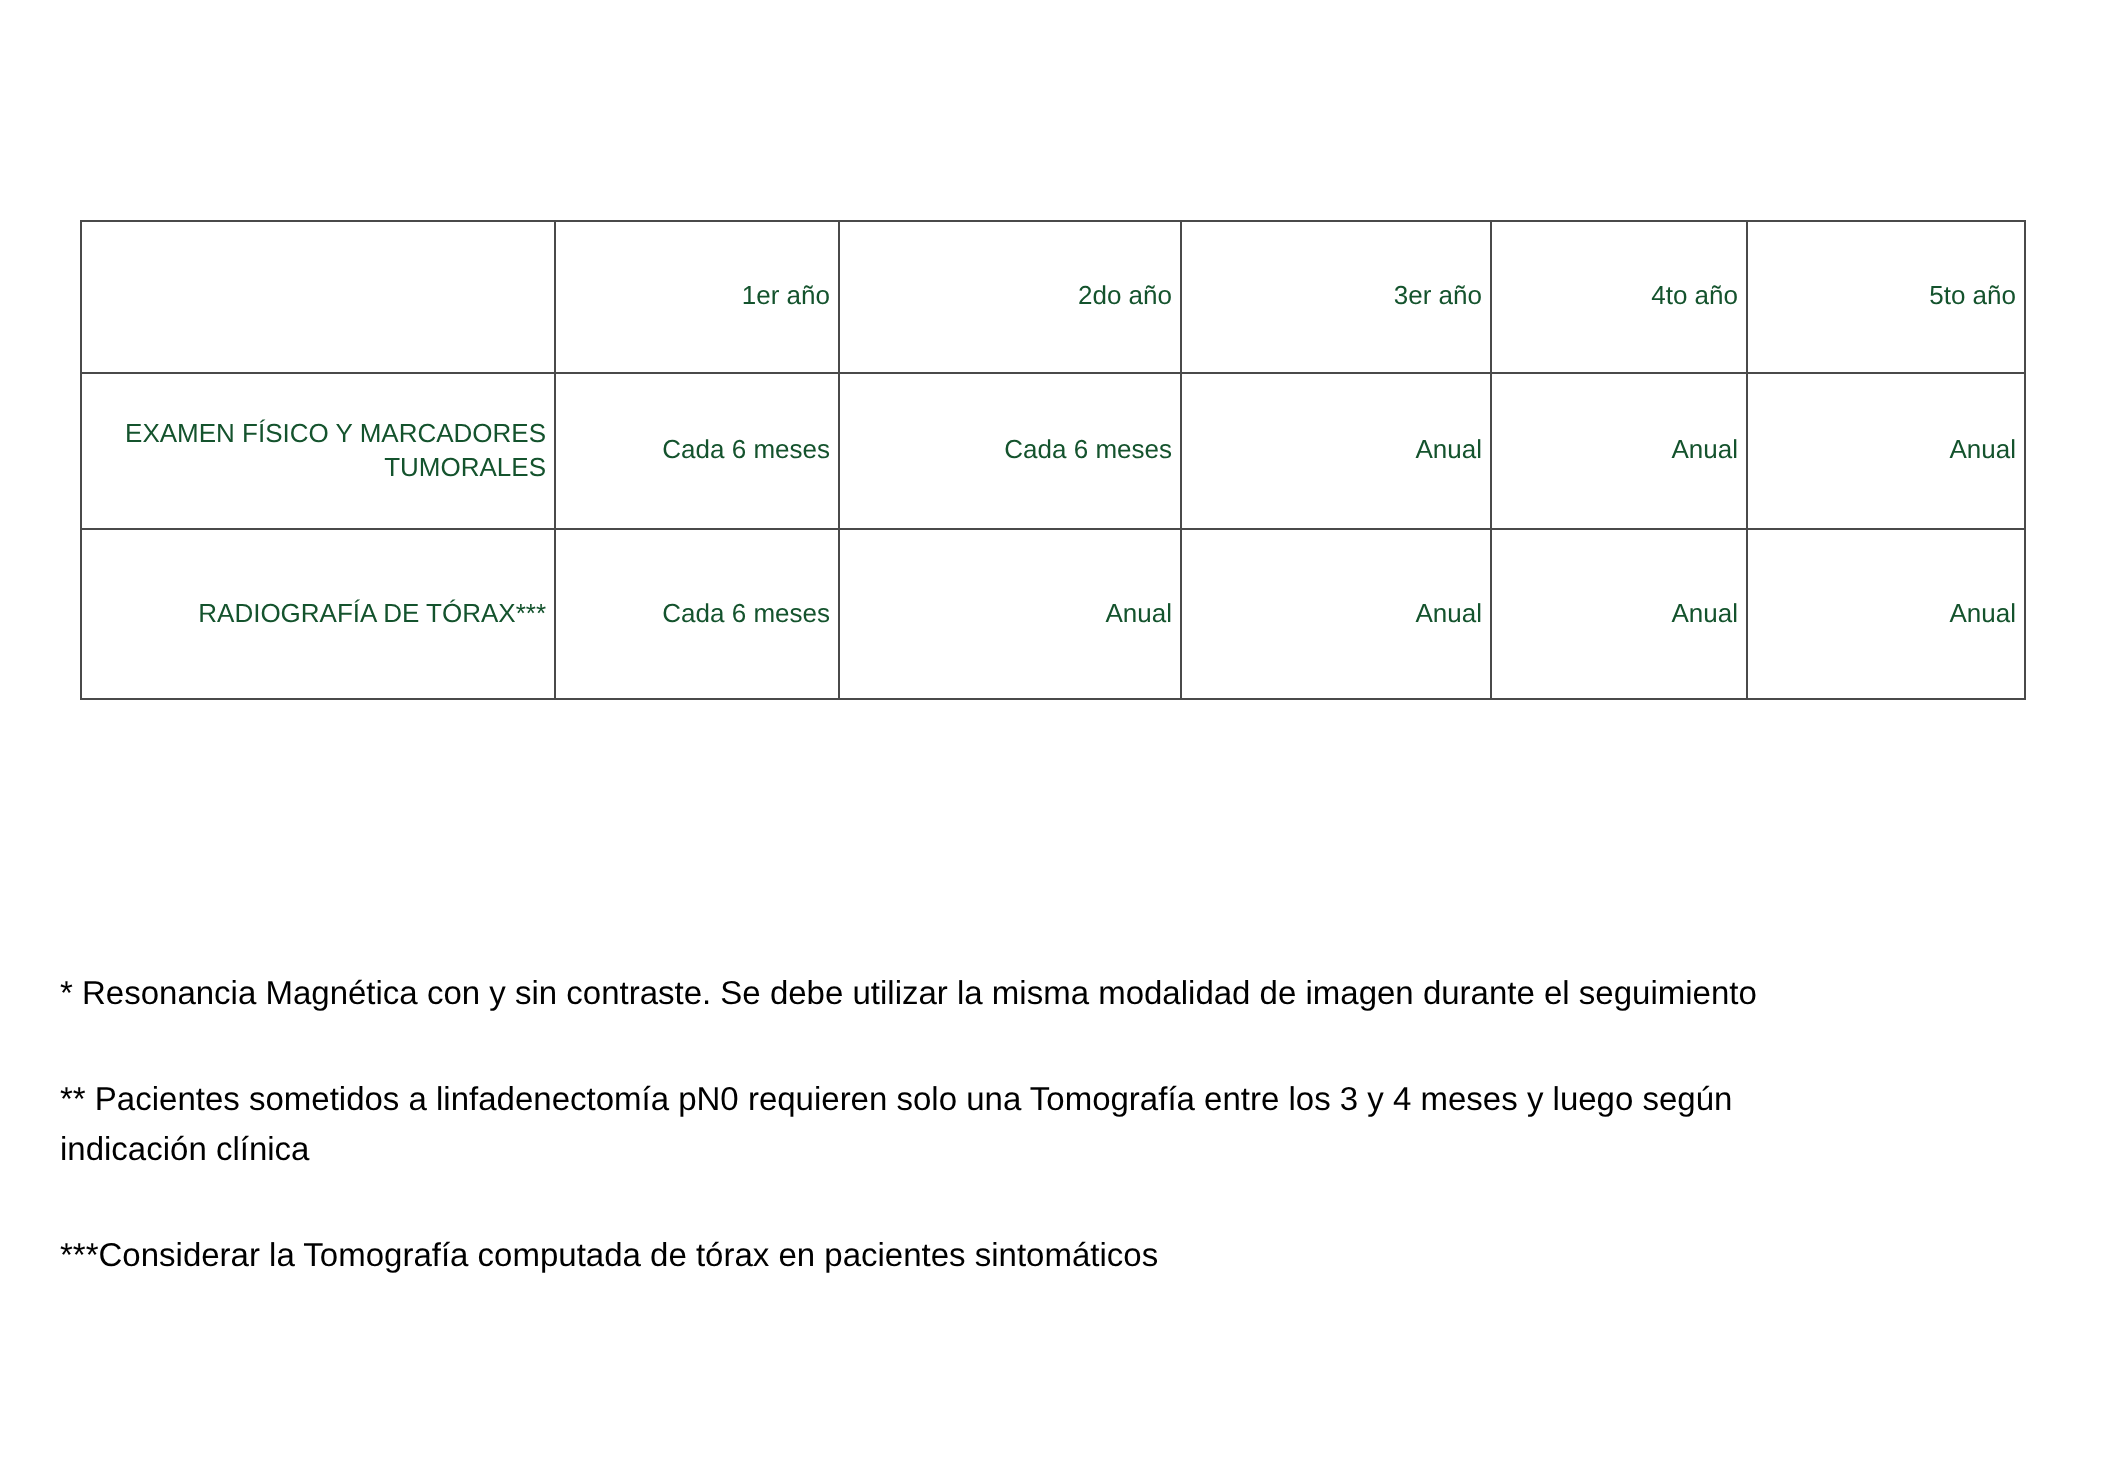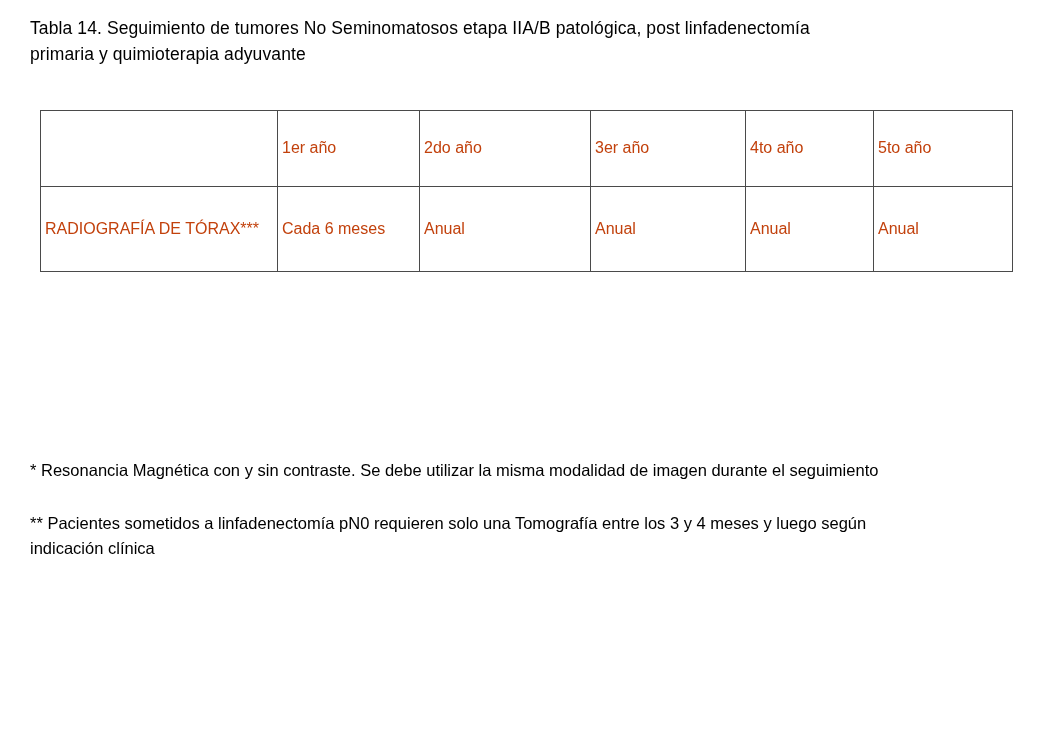--- a/index.html
+++ b/index.html
@@ -45,25 +45,25 @@
   }
   table.followup {
     border-collapse: collapse;
     width: 972px;
     table-layout: fixed;
     border: 1.5px solid #4a4a4a;
   }
   table.followup td {
     border: 1.2px solid #4a4a4a;
     vertical-align: middle;
-    text-align: left;
+    text-align: right;
     padding: 2px 4px;
-    font-size: 16px;
+    font-size: 13px;
     line-height: 16.5px;
-    color: #c2410c;
+    color: #14532d;
   }
 
   
   col.c1 { width: 237px; }
   col.c2 { width: 142px; }
   col.c3 { width: 171px; }
   col.c4 { width: 155px; }
   col.c5 { width: 128px; }
   col.c6 { width: 139px; }
 
@@ -86,41 +86,40 @@
   td.align-left {
     text-align: left;
     padding-left: 14px;
   }
   td.empty-corner { }
 
   
   .notes {
     position: absolute;
     left: 30px;
-    top: 458px;
+    top: 485px;
     width: 888px;
   }
   .note {
     font-size: 16.5px;
     line-height: 25.5px;
     color: #000;
     margin: 0 0 27px 0;
   }
   .note.justify {
     text-align: justify;
     text-justify: inter-word;
   }
   .note:last-child { margin-bottom: 0; }
 </style>
 </head>
 <body>
 
 <div class="page">
 
-  <div class="doc-title">Tabla 14. Seguimiento de tumores No Seminomatosos etapa IIA/B patológica, post linfadenectomía primaria y quimioterapia adyuvante</div>
 
   <div class="table-wrap">
     <table class="followup">
       <colgroup>
         <col class="c1">
           <col class="c2">
           <col class="c3">
         <col class="c4">
           <col class="c5">
           <col class="c6">
@@ -128,32 +127,41 @@
       <tbody>
         <tr class="r-head">
           <td class="empty-corner"></td>
           <td>1er año</td>
           <td>2do año</td>
           <td>3er año</td>
           <td>4to año</td>
           <td>5to año</td>
         </tr>
 
+        <tr class="r-exam">
+          <td class="rowhead">EXAMEN FÍSICO Y MARCADORES TUMORALES</td>
+          <td>Cada 6 meses</td>
+          <td>Cada 6 meses</td>
+          <td>Anual</td>
+          <td>Anual</td>
+          <td>Anual</td>
+        </tr>
 
 
         <tr class="r-radio">
           <td class="rowhead">RADIOGRAFÍA DE TÓRAX***</td>
           <td>Cada 6 meses</td>
           <td>Anual</td>
           <td>Anual</td>
           <td class="align-left">Anual</td>
           <td>Anual</td>
         </tr>
       </tbody>
     </table>
   </div>
 
   <div class="notes">
     <p class="note justify">* Resonancia Magnética con y sin contraste. Se debe utilizar la misma modalidad de imagen durante el seguimiento</p>
     <p class="note">** Pacientes sometidos a linfadenectomía pN0 requieren solo una Tomografía entre los 3 y 4 meses y luego según indicación clínica</p>
+    <p class="note">***Considerar la Tomografía computada de tórax en pacientes sintomáticos</p>
   </div>
 
 </div>
 
 </body></html>

